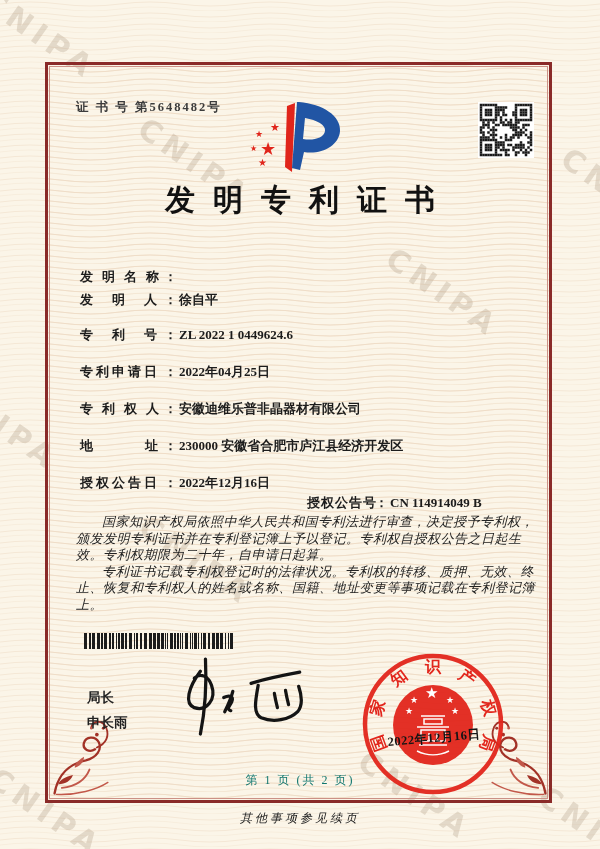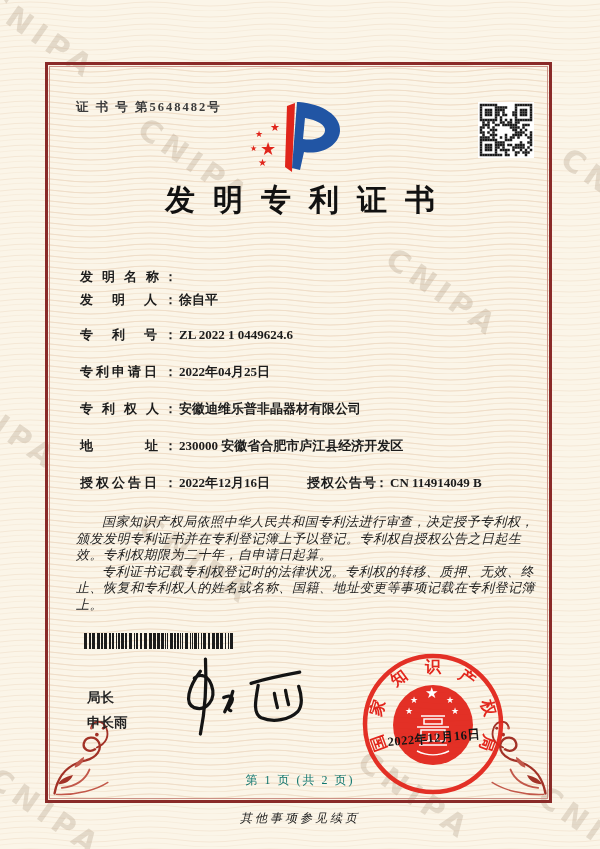--- a/index.html
+++ b/index.html
@@ -40,21 +40,21 @@
   .logo{position:absolute; left:248px; top:98px; width:104px; height:80px;}
   .logo .star{position:absolute; color:#e0251b; line-height:1;}
   .qr{position:absolute; left:478px; top:102px; width:56px; height:56px; background:#fff; padding:0;}
   .frow{
     position:absolute; left:80px; height:20px; white-space:nowrap;
     font-size:13px; font-weight:bold; color:#1c1c1c;
     display:flex; align-items:baseline;
   }
   .flabel{display:inline-block; width:84px; white-space:nowrap; overflow:visible;}
   .l2{letter-spacing:52px;} .l3{letter-spacing:19px;} .l4{letter-spacing:9px;} .l5{letter-spacing:3px;}
-  .l5b{letter-spacing:1px; width:68px;}
+  .l5b{letter-spacing:1px; width:68px;margin-top:20px;}
   .colon{display:inline-block; margin-right:2px;}
   .pair2{position:absolute; left:227px; display:flex; align-items:baseline;}
   .paras{
     position:absolute; left:76px; top:514px; width:462px;
     font-size:13px; line-height:16.5px; letter-spacing:0.5px;
     font-style:italic; color:#222;
   }
   .paras p{margin:0; text-indent:2em;}
   .barcode{position:absolute; left:84px; top:633px; width:154px; height:16px;}
   .officer{position:absolute; left:87px; top:685px;

